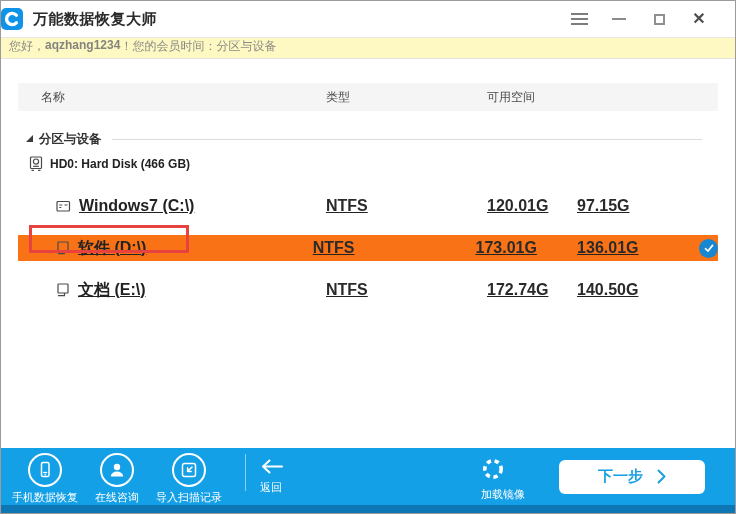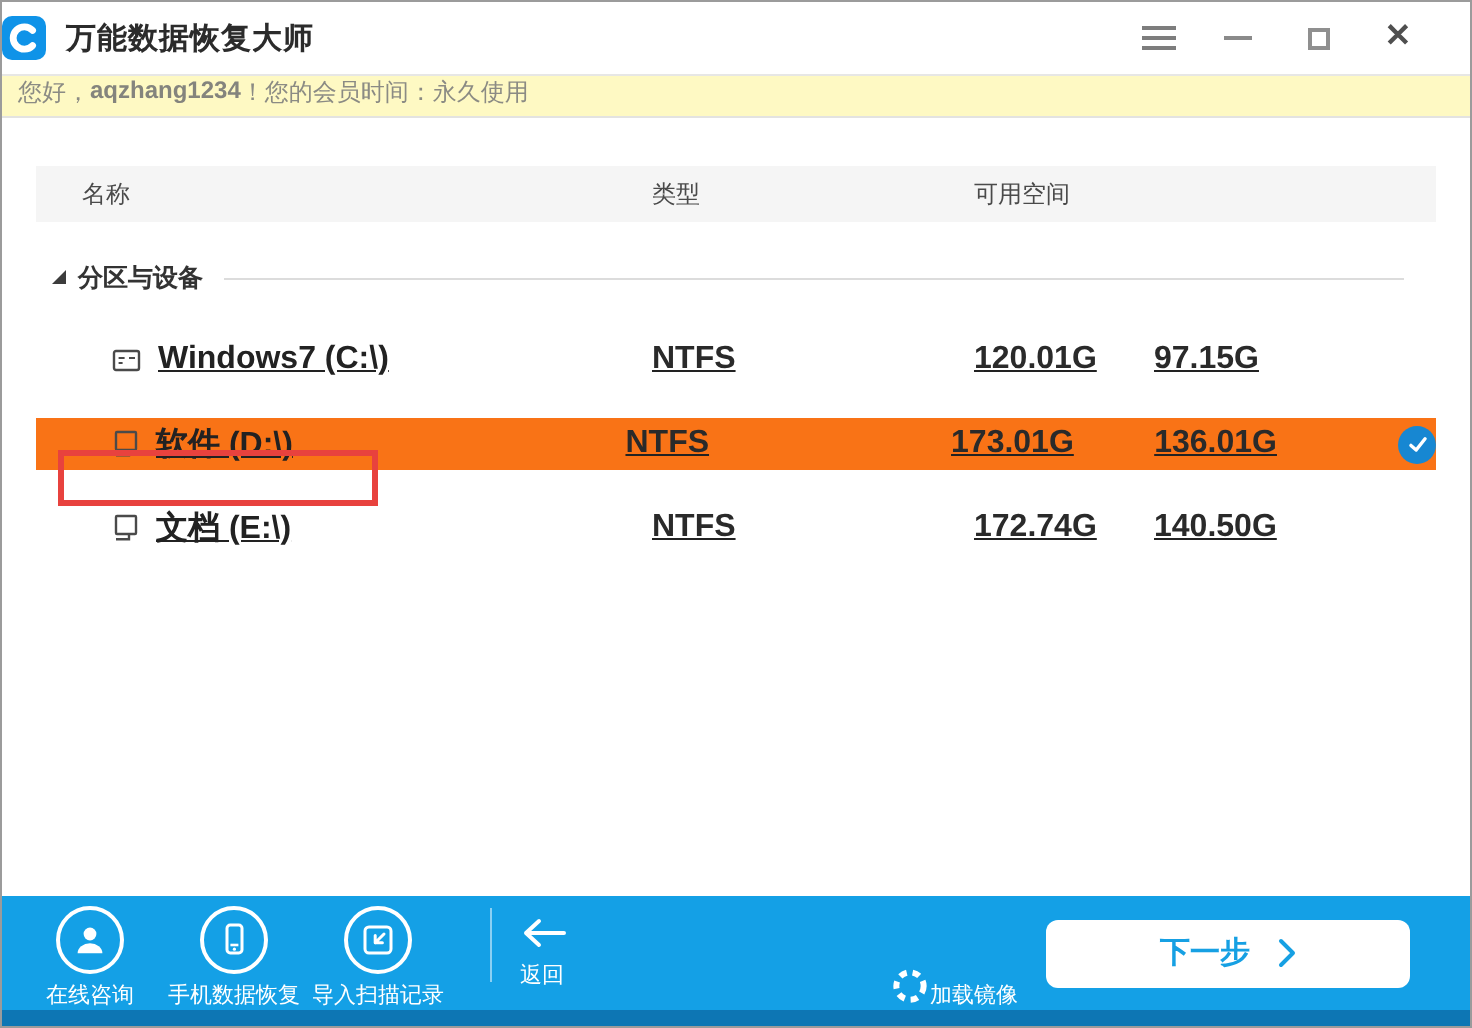--- a/index.html
+++ b/index.html
@@ -62,24 +62,24 @@
   .f-action:first-child { margin-left:8px; }
   .f-circle {
     width:34px; height:34px; border:2px solid #fff; border-radius:50%;
     display:flex; align-items:center; justify-content:center;
   }
   .f-label { font-size:11px; color:#fff; margin-top:3px; white-space:nowrap; }
   .f-divider { width:1px; height:37px; background:rgba(255,255,255,.5); margin:6px 14px 0 20px; }
   .f-back { display:flex; flex-direction:column; padding-top:10px; cursor:pointer; }
   .f-back .f-label { margin-top:5px; align-self:flex-start; }
   .f-spacer { flex:1; }
-  .f-load { width:64px; display:flex; flex-direction:row; align-items:flex-end; padding-top:9px; cursor:pointer;font-family:Liberation Mono, monospace; }
+  .f-load { width:64px; display:flex; flex-direction:column; align-items:flex-start; padding-top:9px; cursor:pointer;font-family:Liberation Mono, monospace; }
   .f-load .f-label { margin-top:6px; }
   .next-btn {
-    align-self:center; width:182px; height:34px; margin:0 30px 0 14px;
+    align-self:center; width:146px; height:34px; margin:0 30px 0 14px;
     background:#fff; border:none; border-radius:6px; cursor:pointer;
     display:flex; align-items:center; justify-content:center; gap:14px;
     color:#16a0e3; font-size:15px; font-weight:600; font-family:"Liberation Sans", sans-serif;
   }
   .footer-strip { height:8px; background:#0d76b4; flex:0 0 auto; }
 </style>
 </head>
 <body>
 
 <div class="window">
@@ -104,38 +104,47 @@
       <span class="ctrl">
           <i class="maxbox"></i>
         </span>
       <span class="ctrl closex">✕</span>
     </div>
   </div>
 
   <div class="greeting">
     <span>您好，</span>
       <b>aqzhang1234</b>
-      <span>！您的会员时间：永久使用</span>
+      <span>！您的会员时间：分区与设备</span>
   </div>
 
   <div class="content">
 
     <div class="thead">
       <span class="cell-name">名称</span>
       <span class="cell-type">类型</span>
       <span class="cell-free">可用空间</span>
       <span class="cell-check"></span>
     </div>
 
     <div class="group-row">
       <span class="tri"></span>
       <span class="group-label">分区与设备</span>
       <span class="group-line"></span>
     </div>
 
+    <div class="device-row">
+      <svg width="14" height="16" viewBox="0 0 14 16">
+        <rect x="1.5" y="1" width="11" height="11.5" rx="1" fill="none" stroke="#4a4a4a" stroke-width="1.2"></rect>
+        <circle cx="7" cy="5.6" r="2.6" fill="none" stroke="#4a4a4a" stroke-width="1.2"></circle>
+        <path d="M4.2 10.3 H9.8" stroke="#4a4a4a" stroke-width="1.2"></path>
+        <path d="M2.5 14.4 h2.4 M9.1 14.4 h2.4" stroke="#4a4a4a" stroke-width="1.3"></path>
+      </svg>
+      <span class="device-label">HD0: Hard Disk (466 GB)</span>
+    </div>
 
     <div class="row">
       <span class="cell-name">
         <svg width="15" height="13" viewBox="0 0 15 13">
           <rect x="1" y="1.5" width="12.5" height="9.5" rx="1" fill="none" stroke="#4a4a4a" stroke-width="1.2"></rect>
           <path d="M3.3 5 h3 M3.3 7.5 h2 M8.5 5 h3" stroke="#4a4a4a" stroke-width="1.1"></path>
         </svg>
         <span>Windows7 (C:\)</span>
       </span>
       <span class="cell-type">NTFS</span>
@@ -179,36 +188,36 @@
     </div>
 
     <div class="red-box"></div>
   </div>
 
   <div class="footer">
 
     <div class="f-action">
       <span class="f-circle">
         <svg width="18" height="18" viewBox="0 0 18 18">
-          <circle cx="9" cy="6" r="3.2" fill="#fff"></circle>
-          <path d="M2.8 15.6 a6.2 5 0 0 1 12.4 0 Z" fill="#fff"></path>
-        </svg>
-      </span>
-      <span class="f-label">在线咨询</span>
+          <rect x="5.5" y="1.5" width="7.5" height="14" rx="1.6" fill="none" stroke="#fff" stroke-width="1.5"></rect>
+          <path d="M7.2 11.5 h4" stroke="#fff" stroke-width="1.3"></path>
+          <circle cx="9.2" cy="13.6" r="0.8" fill="#fff"></circle>
+        </svg>
+      </span>
+      <span class="f-label">手机数据恢复</span>
     </div>
 
     <div class="f-action">
       <span class="f-circle">
         <svg width="18" height="18" viewBox="0 0 18 18">
-          <rect x="5.5" y="1.5" width="7.5" height="14" rx="1.6" fill="none" stroke="#fff" stroke-width="1.5"></rect>
-          <path d="M7.2 11.5 h4" stroke="#fff" stroke-width="1.3"></path>
-          <circle cx="9.2" cy="13.6" r="0.8" fill="#fff"></circle>
-        </svg>
-      </span>
-      <span class="f-label">手机数据恢复</span>
+          <circle cx="9" cy="6" r="3.2" fill="#fff"></circle>
+          <path d="M2.8 15.6 a6.2 5 0 0 1 12.4 0 Z" fill="#fff"></path>
+        </svg>
+      </span>
+      <span class="f-label">在线咨询</span>
     </div>
 
     <div class="f-action">
       <span class="f-circle">
         <svg width="18" height="18" viewBox="0 0 18 18">
           <rect x="2.5" y="2.5" width="13" height="13" rx="2" fill="none" stroke="#fff" stroke-width="1.5"></rect>
           <path d="M12 6 L7.6 10.4 M7.6 6.8 V10.4 H11.2" fill="none" stroke="#fff" stroke-width="1.5" stroke-linecap="round" stroke-linejoin="round"></path>
         </svg>
       </span>
       <span class="f-label">导入扫描记录</span>

